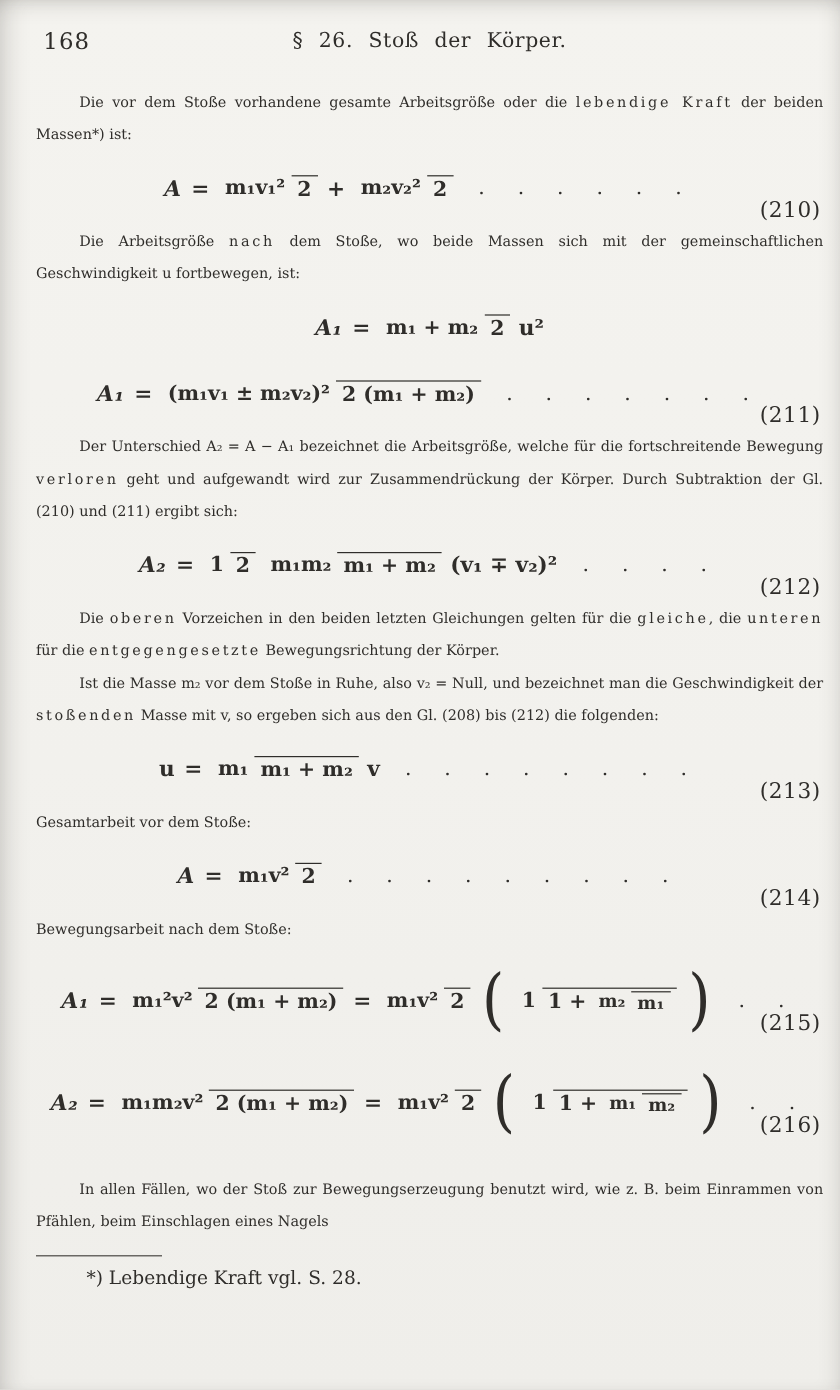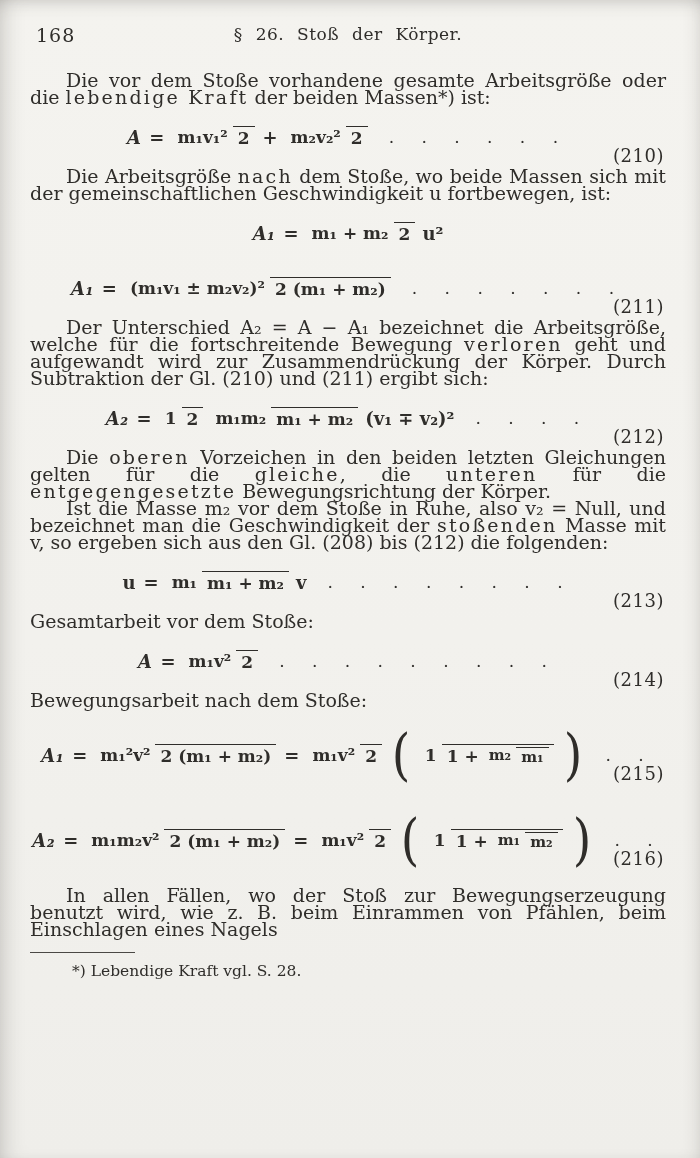--- a/index.html
+++ b/index.html
@@ -1,27 +1,27 @@
 <!DOCTYPE html>
 <html><head>
 <meta charset="utf-8">
 <style>
   html,body{margin:0;padding:0}
   body{width:700px;height:1158px;overflow:hidden;background:#e7e6e2;
        font-family:"DejaVu Serif","DejaVu Sans",serif;color:#2f2d2a;}
   .page{position:relative;width:700px;height:1158px;box-sizing:border-box;
-        padding:24px 34px 0 30px;
+        padding:24px 14px 0 30px;
         background:linear-gradient(180deg,#f4f3ef 0%,#f2f1ed 55%,#efeeea 100%);
         box-shadow:inset 16px 0 22px -14px rgba(60,55,50,.25),
                    inset -12px 0 18px -12px rgba(60,55,50,.18),
                    inset 0 16px 20px -16px rgba(60,55,50,.22);}
   .pagehead{position:relative;height:24px;font-size:17px;}
   .pageno{position:absolute;left:6px;top:0;font-size:19px;letter-spacing:1px;}
   .runhead{position:absolute;left:0;right:0;text-align:center;word-spacing:7px;letter-spacing:.5px;}
-  p{margin:0;font-size:19px;line-height:17px;text-align:justify;}
+  p{margin:0;font-size:12px;line-height:27px;text-align:justify;}
   .ind{text-indent:36px;}
   .sp{letter-spacing:2.2px;}
   .flushlabel{text-indent:0;text-align:left;}
   
   .eqline{position:relative;display:flex;align-items:center;justify-content:center;
           font-weight:700;font-size:18px;margin:7px 0;min-height:48px;}
   .eqmath{display:inline-flex;align-items:center;gap:7px;}
   .frakA{font-style:italic;font-weight:800;letter-spacing:.5px;}
   .var{font-weight:700;}
   .eqs{font-weight:700;padding:0 1px;}
@@ -208,18 +208,18 @@
               <span class="fd">m₂</span>
             </span>
           </span>
         </span>
       <span class="bigp">)</span>
       <span class="dots">. .</span>
     </span>
     <span class="eqnum">(216)</span>
   </div>
 
-  <p class="ind" style="margin-top:8px"><span>In allen Fällen, wo der Stoß zur Bewegungserzeugung benutzt wird, wie z. B. beim Einrammen von Pfählen, beim Einschlagen eines Nagels</span></p>
+  <p class="ind" style="margin-top:20px"><span>In allen Fällen, wo der Stoß zur Bewegungserzeugung benutzt wird, wie z. B. beim Einrammen von Pfählen, beim Einschlagen eines Nagels</span></p>
 
   <div class="footrule"></div>
   <p class="footnote"><span>*) Lebendige Kraft vgl. S. 28.</span></p>
 
 </div>
 
 </body></html>

